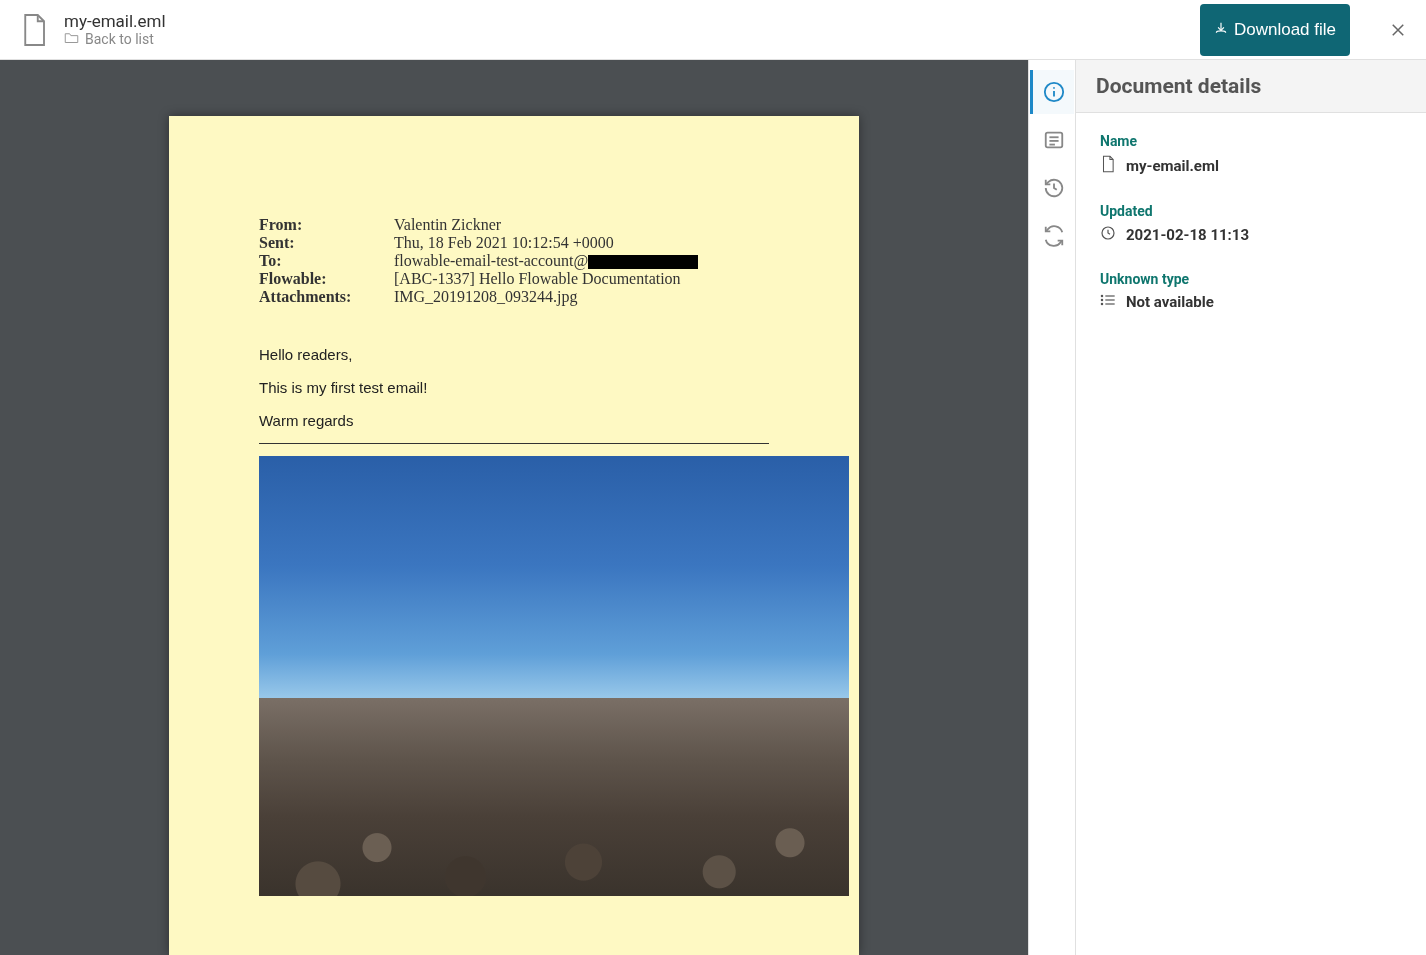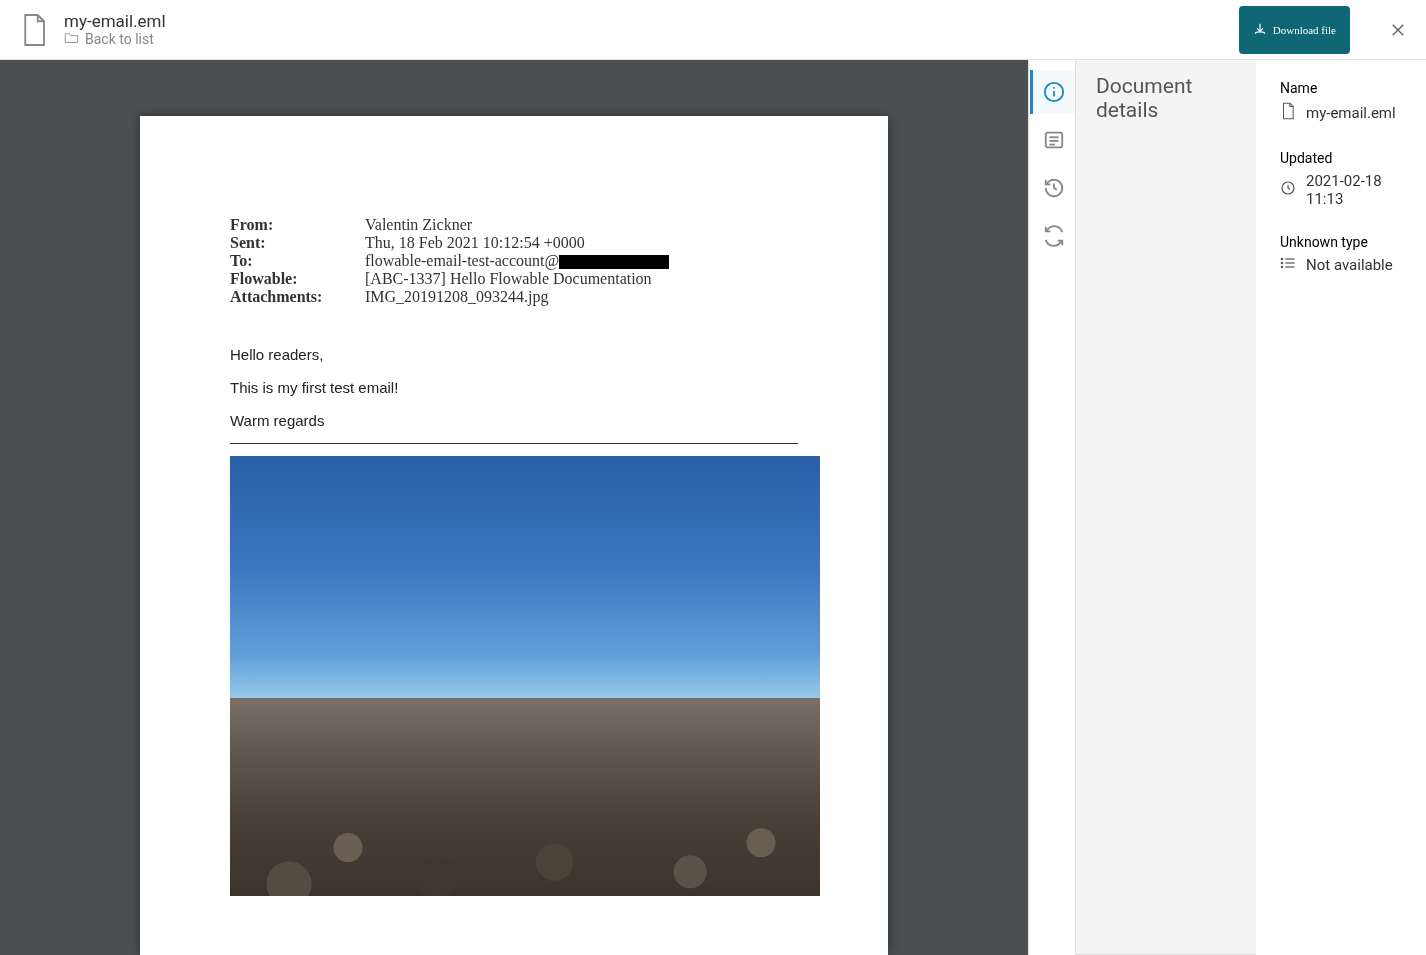--- a/index.html
+++ b/index.html
@@ -30,24 +30,23 @@
   .topbar .title-stack { display: flex; flex-direction: column; line-height: 1.2; }
   .topbar .title { font-size: 17px; color: #333; }
   .topbar .back-row { display: flex; align-items: center; gap: 6px; color: #888; font-size: 14px; cursor: pointer; }
   .topbar .spacer { flex: 1; }
   .download-btn {
     background: #0f6674;
     color: #fff;
     border: none;
     border-radius: 4px;
     padding: 16px 14px;
-    font-size: 11px;
+    font-size: 17px;
     display: flex; align-items: center; gap: 6px;
     cursor: pointer;
-    font-family: Liberation Serif, serif;
   }
   .close-btn {
     margin-left: 24px;
     width: 24px; height: 24px;
     display: flex; align-items: center; justify-content: center;
     cursor: pointer;
     color: #666;
   }
 
   
@@ -60,22 +59,22 @@
   
   .preview-area {
     flex: 1;
     background: #4b4f52;
     display: flex;
     justify-content: center;
     overflow: auto;
     padding: 56px 0 0 0;
   }
   .page {
-    width: 748px;
-    background: #ffffff;
+    width: 690px;
+    background: #fef9c3;
     padding: 100px 90px 57px 90px;
     box-shadow: 0 0 10px rgba(0,0,0,.4);
   }
   .email-headers {
     font-family: "Times New Roman", Times, serif;
     font-size: 16px;
   }
   .email-headers .row { display: flex; }
   .email-headers .label { width: 135px; font-weight: bold; }
   .email-headers .value { flex: 1; }
@@ -149,36 +148,36 @@
   .rail .rail-btn.active {
     color: #1e88c7;
     border-left-color: #1e88c7;
     background: #f4f9fc;
   }
 
   
   .details {
     width: 350px;
     background: #fff;
-    display: flex; flex-direction: row;
+    display: flex; flex-direction: column; font-weight: bold;
   }
   .details-header {
     background: #f4f4f4;
     border-bottom: 1px solid #e0e0e0;
     padding: 14px 20px;
     font-size: 21px;
     color: #555;
   }
   .details-body {
     padding: 20px 24px;
     display: flex; flex-direction: column; gap: 26px;
     font-size: 15px;
   }
   .field .field-label {
-    color: #000000; font-size: 14px; margin-bottom: 6px;
+    color: #0f766e; font-size: 14px; margin-bottom: 6px;
   }
   .field .field-value-row {
     display: flex; align-items: center; gap: 10px;
     color: #333;
   }
   .field .field-value-row svg { flex-shrink: 0; }
 
 </style>
 </head>
 <body>

